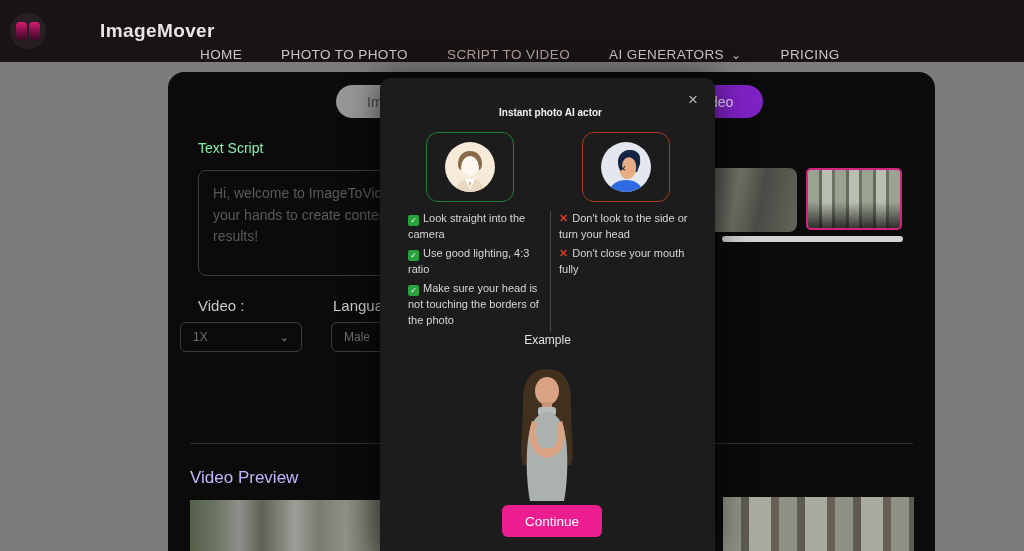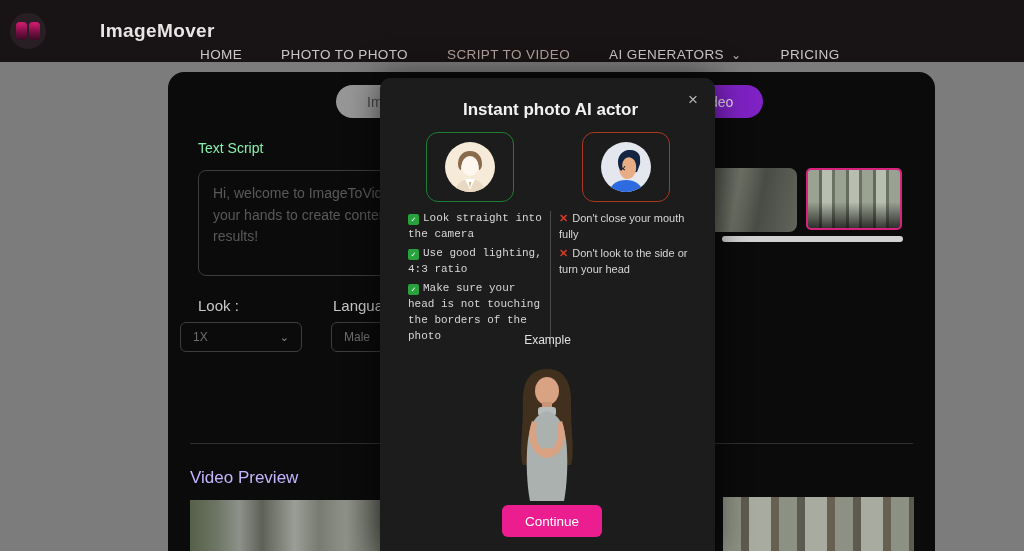--- a/index.html
+++ b/index.html
@@ -43,33 +43,33 @@
   .divider { position:absolute; left:22px; top:371px; width:723px; height:1px; background:#2f2f2f; }
   .vp-label { position:absolute; left:22px; top:396px; font-size:17px; color:#c4b5fd; }
   .preview { position:absolute; overflow:hidden; }
   .preview-left { left:22px; top:428px; width:190px; height:51px;
     background:linear-gradient(90deg,#55604a 0%,#6e7565 14%,#8e918a 26%,#5e6156 38%,#9b9e96 55%,#777b70 68%,#8f9288 82%,#676b60 100%); }
   .preview-right { left:555px; top:425px; width:191px; height:54px;
     background:repeating-linear-gradient(90deg,#8d9183 0 18px,#5d5a4f 18px 26px,#a8aba0 26px 48px,#665f52 48px 56px); }
 
   
   .modal { position:absolute; left:380px; top:78px; width:335px; height:473px; background:#1c1c1c; border-radius:10px 10px 0 0; box-shadow:0 0 34px rgba(0,0,0,.65); z-index:10; }
-  .modal-title { position:absolute; left:0; top:22px; width:100%; text-align:center; font-size:17px; font-weight:bold; color:#f2f2f2;padding-left:6px; }
+  .modal-title { position:absolute; left:0; top:29px; width:100%; text-align:center; font-size:10px; font-weight:bold; color:#f2f2f2;padding-left:6px; }
   .modal-close { position:absolute; right:12px; top:12px; width:20px; height:20px; color:#b5b5b5; font-size:17px; line-height:20px; text-align:center; cursor:pointer; }
 
   .cards { position:absolute; left:0; top:54px; width:100%; display:flex; justify-content:center; gap:68px; }
   .card { width:88px; height:70px; border-radius:12px; display:flex; align-items:center; justify-content:center; }
   .card-good { border:1.5px solid #1e7e34; }
   .card-bad { border:1.5px solid #a93a20; }
   .avatar { width:50px; height:50px; border-radius:50%; overflow:hidden; }
   .avatar-good { background:#f6ead8; }
   .avatar-bad { background:#e4e8ee; }
 
   .lists { position:absolute; left:28px; top:133px; width:282px; display:flex; }
-  .col-do { width:142px; padding-right:6px;font-family:Liberation Mono, monospace; }
+  .col-do { width:142px; padding-right:6px; }
   .vsep { width:1px; background:#4a4a4a; margin-right:8px; }
   .col-dont { flex:1; }
   .li { font-size:11px; line-height:1.45; color:#d6d6d6; margin-bottom:3px; }
   .check { display:inline-block; width:11px; height:11px; background:#27a23c; border-radius:2px; color:#fff; font-size:8px; line-height:11px; text-align:center; margin-right:4px; vertical-align:-1px; }
   .cross { color:#d13b24; font-weight:bold; font-size:11px; margin-right:4px; }
 
   .example-label { position:absolute; left:0; top:255px; width:100%; text-align:center; font-size:12px; color:#e0e0e0; }
   .woman { position:absolute; left:112px; top:283px; width:110px; height:140px; }
 
   .continue-btn { position:absolute; left:122px; top:427px; width:100px; height:32px; background:#ec1e8f; border:none; border-radius:6px; color:#ffffff; font-size:13.5px; font-family:"Liberation Sans",sans-serif; cursor:pointer; }
@@ -96,21 +96,21 @@
 
   <div class="panel">
     <div class="pill pill-gray">Image to Video</div>
     <div class="pill pill-purple">Script to Video</div>
 
     <div class="ts-label">Text Script</div>
     <textarea class="ts-area" placeholder="Hi, welcome to ImageToVideo AI!
 your hands to create content and
 results!" style=""></textarea>
 
-    <div class="fld-label" style="left:30px; top:225px;">Look :</div>
+    <div class="fld-label" style="left:30px; top:225px;">Video :</div>
     <div class="dropdown" style="left:12px; top:250px;">
       <span>1X</span>
       <span class="chev">⌄</span>
     </div>
 
     <div class="fld-label" style="left:165px; top:225px;">Language</div>
     <div class="dropdown" style="left:163px; top:250px;">
       <span>Male</span>
     </div>
 
@@ -154,22 +154,22 @@
     </div>
 
     <div class="lists">
       <div class="col-do">
         <div class="li"><span class="check">✓</span><span>Look straight into the camera</span></div>
         <div class="li"><span class="check">✓</span><span>Use good lighting, 4:3 ratio</span></div>
         <div class="li"><span class="check">✓</span><span>Make sure your head is not touching the borders of the photo</span></div>
       </div>
       <div class="vsep"></div>
       <div class="col-dont">
+        <div class="li"><span class="cross">✕</span><span>Don't look to the side or turn your head</span></div>
         <div class="li"><span class="cross">✕</span><span>Don't close your mouth fully</span></div>
-        <div class="li"><span class="cross">✕</span><span>Don't look to the side or turn your head</span></div>
       </div>
     </div>
 
     <div class="example-label">Example</div>
 
     <div class="woman">
       <svg width="110" height="140" viewBox="0 0 110 140">
         <path d="M55 8 C36 8 30 24 31 44 C31 70 27 92 31 104 L79 104 C83 92 79 70 79 44 C80 24 74 8 55 8 Z" fill="#42301f"></path>
         <ellipse cx="55" cy="30" rx="12" ry="14" fill="#d8a283"></ellipse>
         <rect x="50" y="41" width="10" height="9" fill="#c99375"></rect>

